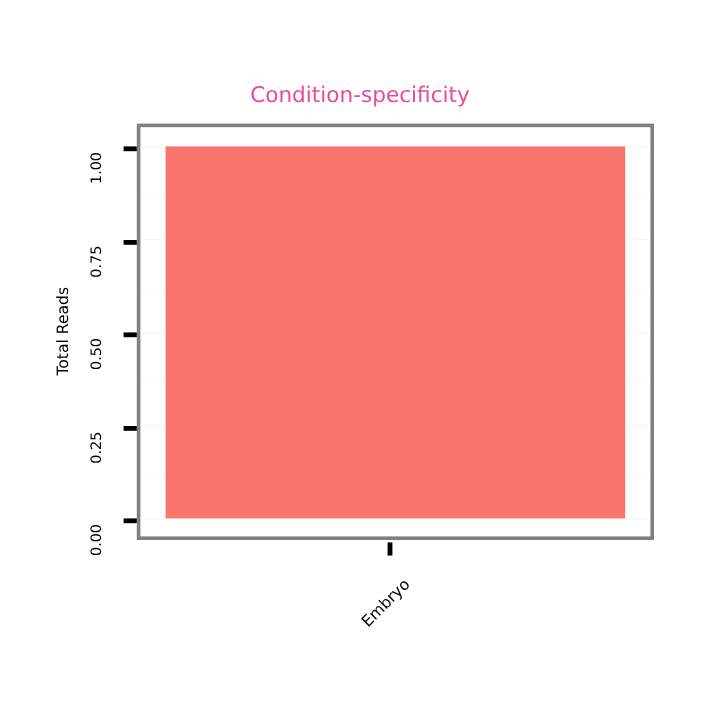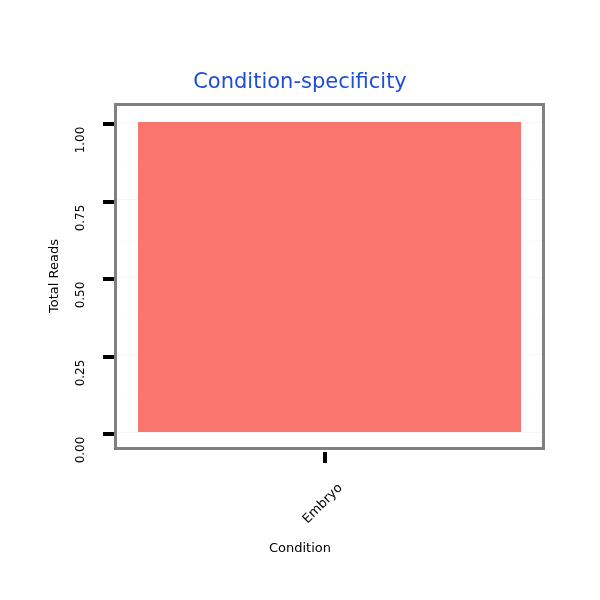--- a/index.html
+++ b/index.html
@@ -16,22 +16,22 @@
     overflow: hidden;
   }
 
   
   #chart-title {
     position: absolute;
     left: 0;
     top: 69px;
     width: 600px;
     text-align: center;
-    font-size: 21px;
-    color: #1d4ed8;
+    font-size: 18px;
+    color: #ec4899;
     letter-spacing: 0px;
     white-space: nowrap;
   }
 
   
   #panel {
     position: absolute;
     left: 114px;
     top: 103px;
     width: 431px;
@@ -166,15 +166,14 @@
   <div class="ytick-label" style="left: 80px; top: 295px;">0.50</div>
   <div class="ytick-label" style="left: 80px; top: 373px;">0.25</div>
   <div class="ytick-label" style="left: 80px; top: 450px;">0.00</div>
 
   <div id="y-axis-title">Total Reads</div>
 
   <div class="xtick" style="left: 323px; top: 452px;"></div>
 
   <div id="xtick-label-embryo">Embryo</div>
 
-  <div id="x-axis-title">Condition</div>
 
 </div>
 
 </body></html>

